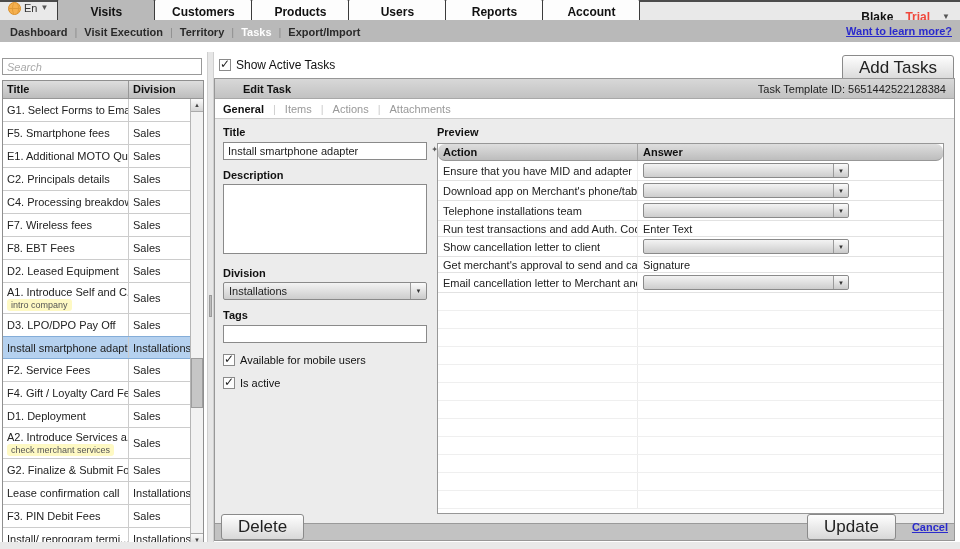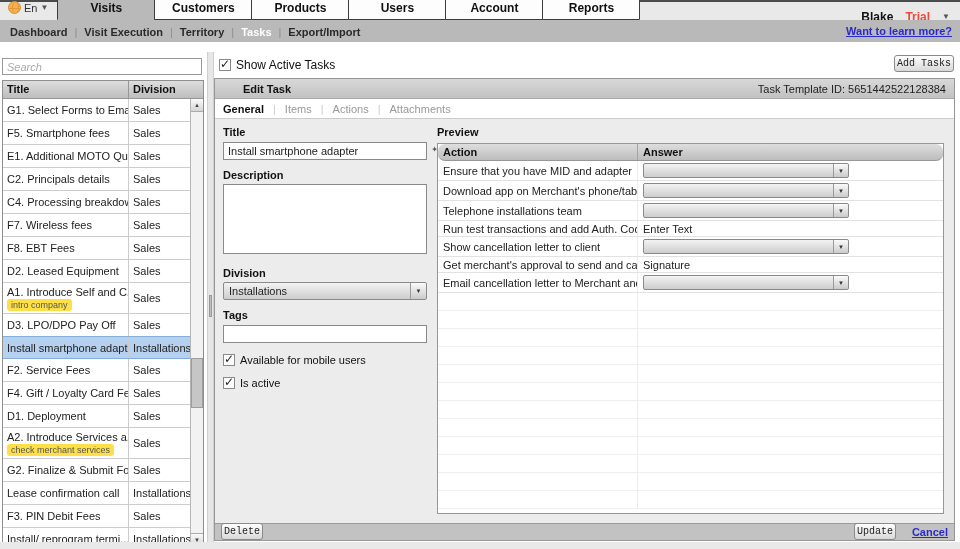--- a/index.html
+++ b/index.html
@@ -4,21 +4,21 @@
 <style>
   * { box-sizing: border-box; }
   html,body { margin:0; padding:0; }
   body {
     width:960px; height:549px; overflow:hidden; position:relative;
     font-family:"Liberation Sans", sans-serif; background:#fff;
     -webkit-font-smoothing:antialiased;
   }
   
   .topline { height:2px; background:#4b4b4b; }
-  .topbar { height:18px; background:#e9e9e9; display:flex; align-items:flex-end; position:relative; }
+  .topbar { height:18px; background:#e9e9e9; display:flex; align-items:center; position:relative; }
   .lang { display:flex; align-items:center; gap:3px; margin:0 10px 6px 8px; font-size:11px; color:#333; cursor:pointer; }
   .globe { width:13px; height:13px; border-radius:50%; background:#f6b04e; border:1px solid #d98f2b; position:relative; overflow:hidden; }
   .globe::before { content:""; position:absolute; left:50%; top:-1px; bottom:-1px; width:5px; margin-left:-3px; border-left:1px solid #e09a38; border-right:1px solid #e09a38; border-radius:50%; }
   .globe::after { content:""; position:absolute; top:50%; left:-1px; right:-1px; height:0; border-top:1px solid #e09a38; }
   .caret { font-size:8px; color:#555; line-height:1; }
   .tabs { display:flex; align-items:flex-end; }
   .tab { width:98px; margin-left:-1px; text-align:center; font-size:12px; font-weight:bold; color:#111;
          background:#fdfdfd; border:1px solid #3c3c3c; border-radius:2px 2px 0 0; padding:5px 0 4px; cursor:pointer; }
   .tab.active { background:#b9b9b9; border-bottom-color:#b9b9b9; }
   .userbox { position:absolute; right:10px; top:8px; display:flex; align-items:center; gap:12px; font-size:12px; cursor:pointer; }
@@ -42,36 +42,36 @@
   .th { font-size:11px; font-weight:bold; color:#111; padding:2px 4px; }
   .th.c-title { width:126px; border-right:1px solid #979797; }
   .th.c-div { flex:1; }
   .tbody { position:absolute; top:18px; left:0; right:13px; bottom:0; overflow:hidden; }
   .srow { display:flex; height:23px; border-bottom:1px solid #ccc; background:#fff; cursor:pointer; }
   .srow.tagged { height:31px; }
   .srow.selected { background:#b5d1ef; border-top:1px solid #84add8; border-bottom:1px solid #84add8; margin-top:-1px; }
   .scell { font-size:11px; color:#222; padding:0 4px; overflow:hidden; }
   .scell.c-title { width:126px; border-right:1px solid #ccc; display:flex; flex-direction:column; justify-content:center; white-space:nowrap; }
   .scell.c-div { flex:1; display:flex; align-items:center; white-space:nowrap; }
-  .chip { background:#fde047; border-radius:3px; font-size:9px; color:#555; padding:0 4px; align-self:flex-start; line-height:12px; margin-top:1px; white-space:nowrap; }
+  .chip { background:#fef9c3; border-radius:3px; font-size:9px; color:#555; padding:0 4px; align-self:flex-start; line-height:12px; margin-top:1px; white-space:nowrap; }
   .vscroll { position:absolute; top:18px; right:0; width:13px; bottom:0; background:#f2f2f2; border-left:1px solid #b5b5b5; }
   .vs-btn { height:13px; background:linear-gradient(#fafafa,#d5d5d5); border-bottom:1px solid #aaa; display:flex; align-items:center; justify-content:center; font-size:6px; color:#444; cursor:pointer; }
   .vs-btn.down { position:absolute; bottom:0; left:0; right:0; border-top:1px solid #aaa; border-bottom:none; }
   .vs-thumb { position:absolute; top:58%; left:0; right:0; height:50px; background:#c6c6c6; border:1px solid #9d9d9d; cursor:pointer; }
   
   .splitter { position:absolute; left:207px; width:7px; top:0; bottom:0; background:#e6e6e6; border-left:1px solid #cfcfcf; border-right:1px solid #cfcfcf; cursor:col-resize; }
   .grip { position:absolute; top:243px; left:1px; width:3px; height:22px; background:#bdbdbd; border:1px solid #9a9a9a; }
   
   .main { position:absolute; left:214px; right:0; top:0; bottom:0; }
   .toolbar { position:absolute; top:0; left:0; right:0; height:26px; }
   .cb-row { display:flex; align-items:center; gap:5px; font-size:12px; color:#111; }
   .toolbar .cb-row { position:absolute; left:5px; top:6px; }
   .cb { width:12px; height:12px; border:1px solid #8a8a8a; background:#fdfdfd; position:relative; flex:0 0 auto; cursor:pointer; }
   .cb.checked::after { content:"✓"; font-family:"DejaVu Sans",sans-serif; position:absolute; left:0px; top:-3px; font-size:12px; color:#222; font-weight:bold; }
-  .btn { background:linear-gradient(#fefefe,#d8d8d8); border:1px solid #8a8a8a; border-radius:3px; font-size:10px; color:#222; padding:2px 2px; font-family:Liberation Mono, monospace; cursor:pointer; }
+  .btn { background:linear-gradient(#fefefe,#d8d8d8); border:1px solid #8a8a8a; border-radius:3px; font-size:17px; color:#222; padding:2px 16px; font-family:Liberation Sans, sans-serif; cursor:pointer; }
   .add-tasks { position:absolute; right:6px; top:3px; }
   .panel { position:absolute; left:0; right:5px; top:26px; bottom:8px; border:1px solid #979797; background:#ececec; }
   .panel-header { height:20px; background:linear-gradient(#d8d8d8,#c2c2c2); border-bottom:1px solid #a8a8a8; display:flex; align-items:center; justify-content:space-between; padding:0 8px; }
   .panel-title { font-size:11px; font-weight:bold; color:#111;padding-left:20px; }
   .template-id { font-size:11px; color:#222; }
   .ptabs { height:20px; background:#fff; border-bottom:1px solid #ccc; display:flex; align-items:center; padding-left:8px; font-size:11px; }
   .ptab { color:#999; padding:0 9px; cursor:pointer; }
   .ptab.active { color:#111; font-weight:bold; padding-left:0; cursor:default; }
   .psep { color:#ccc; }
   .form { position:absolute; top:41px; left:0; right:0; bottom:24px; }
@@ -119,22 +119,22 @@
   <div class="lang">
     <span class="globe"></span>
     <span>En</span>
     <span class="caret">▼</span>
   </div>
   <div class="tabs">
       <div class="tab active">Visits</div>
       <div class="tab">Customers</div>
       <div class="tab">Products</div>
       <div class="tab">Users</div>
+      <div class="tab">Reports</div>
       <div class="tab">Account</div>
-      <div class="tab">Reports</div>
     </div>
   <div class="userbox">
     <span class="user-name">Blake</span>
     <span class="user-plan">Trial</span>
     <span class="caret">▼</span>
   </div>
 </div>
 
 <div class="subnav">
   <span id="subnav-items"><span class="snav-item">Dashboard</span><span class="snav-sep">|</span><span class="snav-item">Visit Execution</span><span class="snav-sep">|</span><span class="snav-item">Territory</span><span class="snav-sep">|</span><span class="snav-item active">Tasks</span><span class="snav-sep">|</span><span class="snav-item">Export/Import</span></span>

